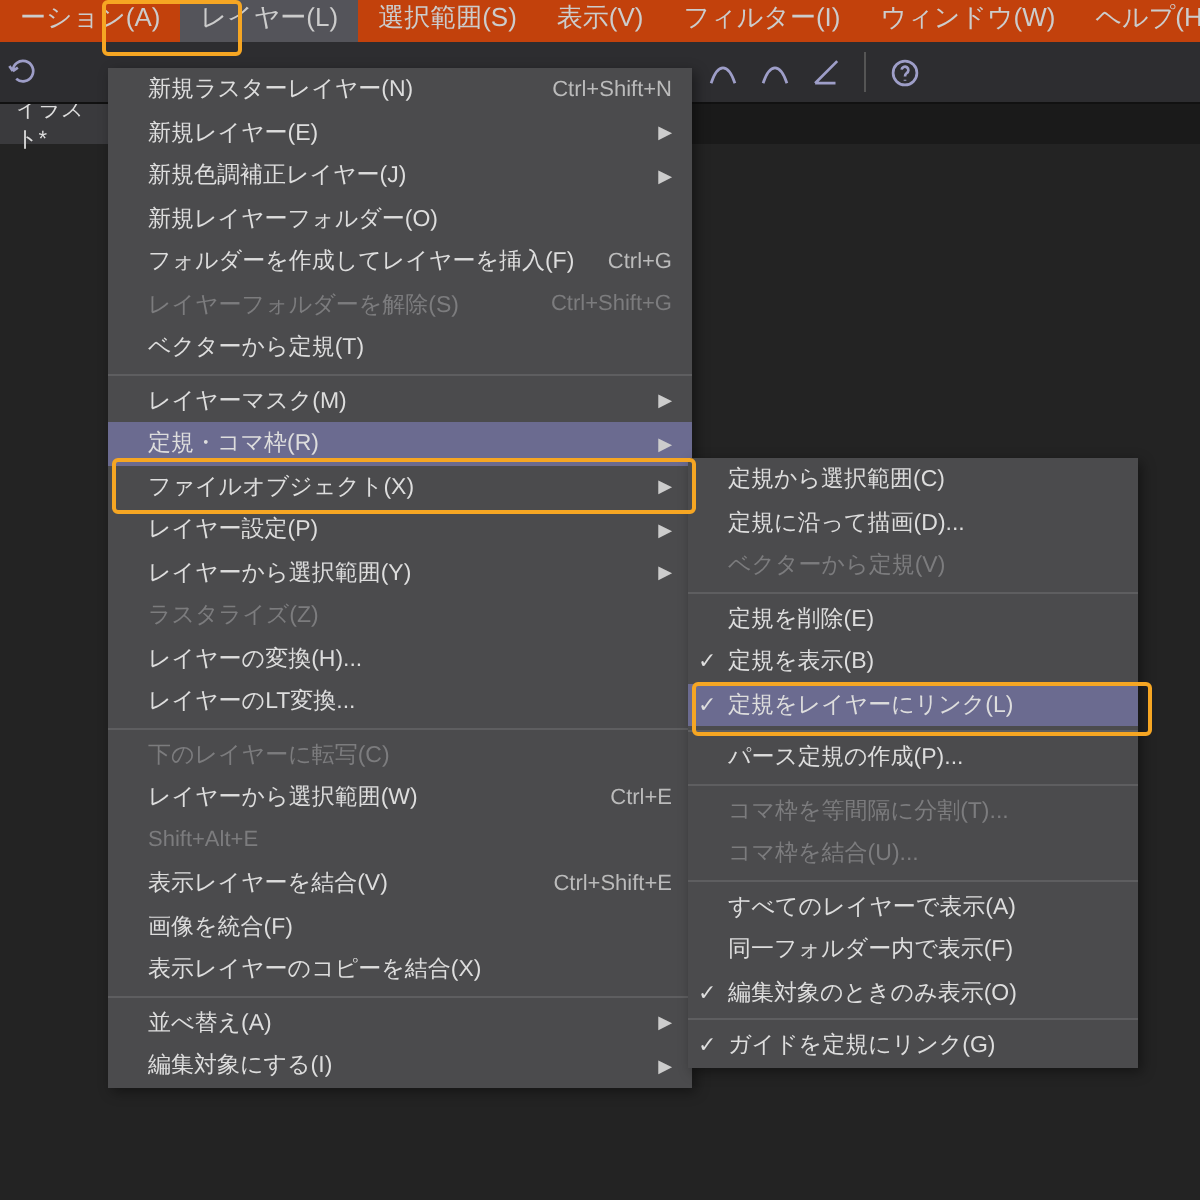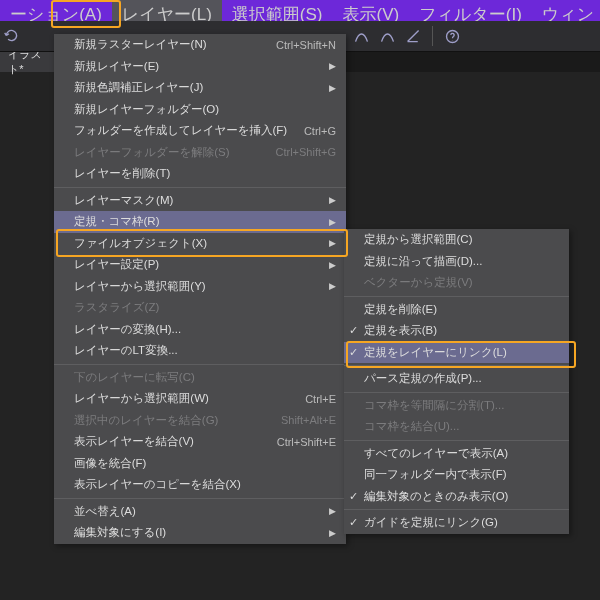--- a/index.html
+++ b/index.html
@@ -1,16 +1,16 @@
 <!DOCTYPE html>
 <html><head>
 <meta charset="utf-8">
 <style>
 body{margin:0;background:#1a1a1a;font-family:"Hiragino Kaku Gothic ProN","Yu Gothic",sans-serif;font-size:12px;color:#ccc;overflow:hidden;width:600px;height:600px;position:relative}
-.menubar{display:flex;background:#6d28d9;height:21px;align-items:flex-start;padding-left:0;font-size:17px}
+.menubar{display:flex;background:#c2410c;height:21px;align-items:flex-end;padding-left:0;font-size:13px}
 .menubar .mi{padding:3px 10px;white-space:nowrap;cursor:default}
 .menubar .mi.active{background:#54545a}
 .toolbar{background:#2d2d30;height:30px;border-bottom:1px solid #111;position:relative}
 .toolbar .tl-left{position:absolute;left:0;top:3px;display:flex;gap:2px}
 .toolbar .tl-right{position:absolute;left:350px;top:4px;display:flex;gap:4px;align-items:center}
 .toolbar .ico{width:22px;height:22px;display:flex;align-items:center;justify-content:center;color:#8a8ab0}
 .toolbar .ico svg{width:17px;height:17px;stroke:#9e9ec8;fill:none;stroke-width:1.6}
 .tab{background:#3a3a3d;height:20px;display:flex;align-items:center;padding:0 8px;width:45px;font-size:11px;color:#ddd}
 .canvas{background:#232323;width:100%;height:560px}
 .dropdown{position:absolute;background:#4b4b4d;box-shadow:2px 2px 6px rgba(0,0,0,.4);min-width:292px;top:34px;left:54px}
@@ -101,21 +101,21 @@
     </div>
     <div class="row">
       <span class="label">フォルダーを作成してレイヤーを挿入(F)</span>
       <span class="shortcut">Ctrl+G</span>
     </div>
     <div class="row disabled">
       <span class="label">レイヤーフォルダーを解除(S)</span>
       <span class="shortcut">Ctrl+Shift+G</span>
     </div>
     <div class="row">
-      <span class="label">レイヤーを削除(T)</span>
+      <span class="label">ベクターから定規(T)</span>
     </div>
     <div class="sep"></div>
     <div class="row">
       <span class="label">レイヤーマスク(M)</span>
       <span class="arrow">▶</span>
     </div>
     <div class="row hover">
       <span class="label">定規・コマ枠(R)</span>
       <span class="arrow">▶</span>
     </div>
@@ -142,21 +142,20 @@
     </div>
     <div class="sep"></div>
     <div class="row disabled">
       <span class="label">下のレイヤーに転写(C)</span>
     </div>
     <div class="row">
       <span class="label">レイヤーから選択範囲(W)</span>
       <span class="shortcut">Ctrl+E</span>
     </div>
     <div class="row disabled">
-      <span class="label">選択中のレイヤーを結合(G)</span>
       <span class="shortcut">Shift+Alt+E</span>
     </div>
     <div class="row">
       <span class="label">表示レイヤーを結合(V)</span>
       <span class="shortcut">Ctrl+Shift+E</span>
     </div>
     <div class="row">
       <span class="label">画像を統合(F)</span>
     </div>
     <div class="row">

